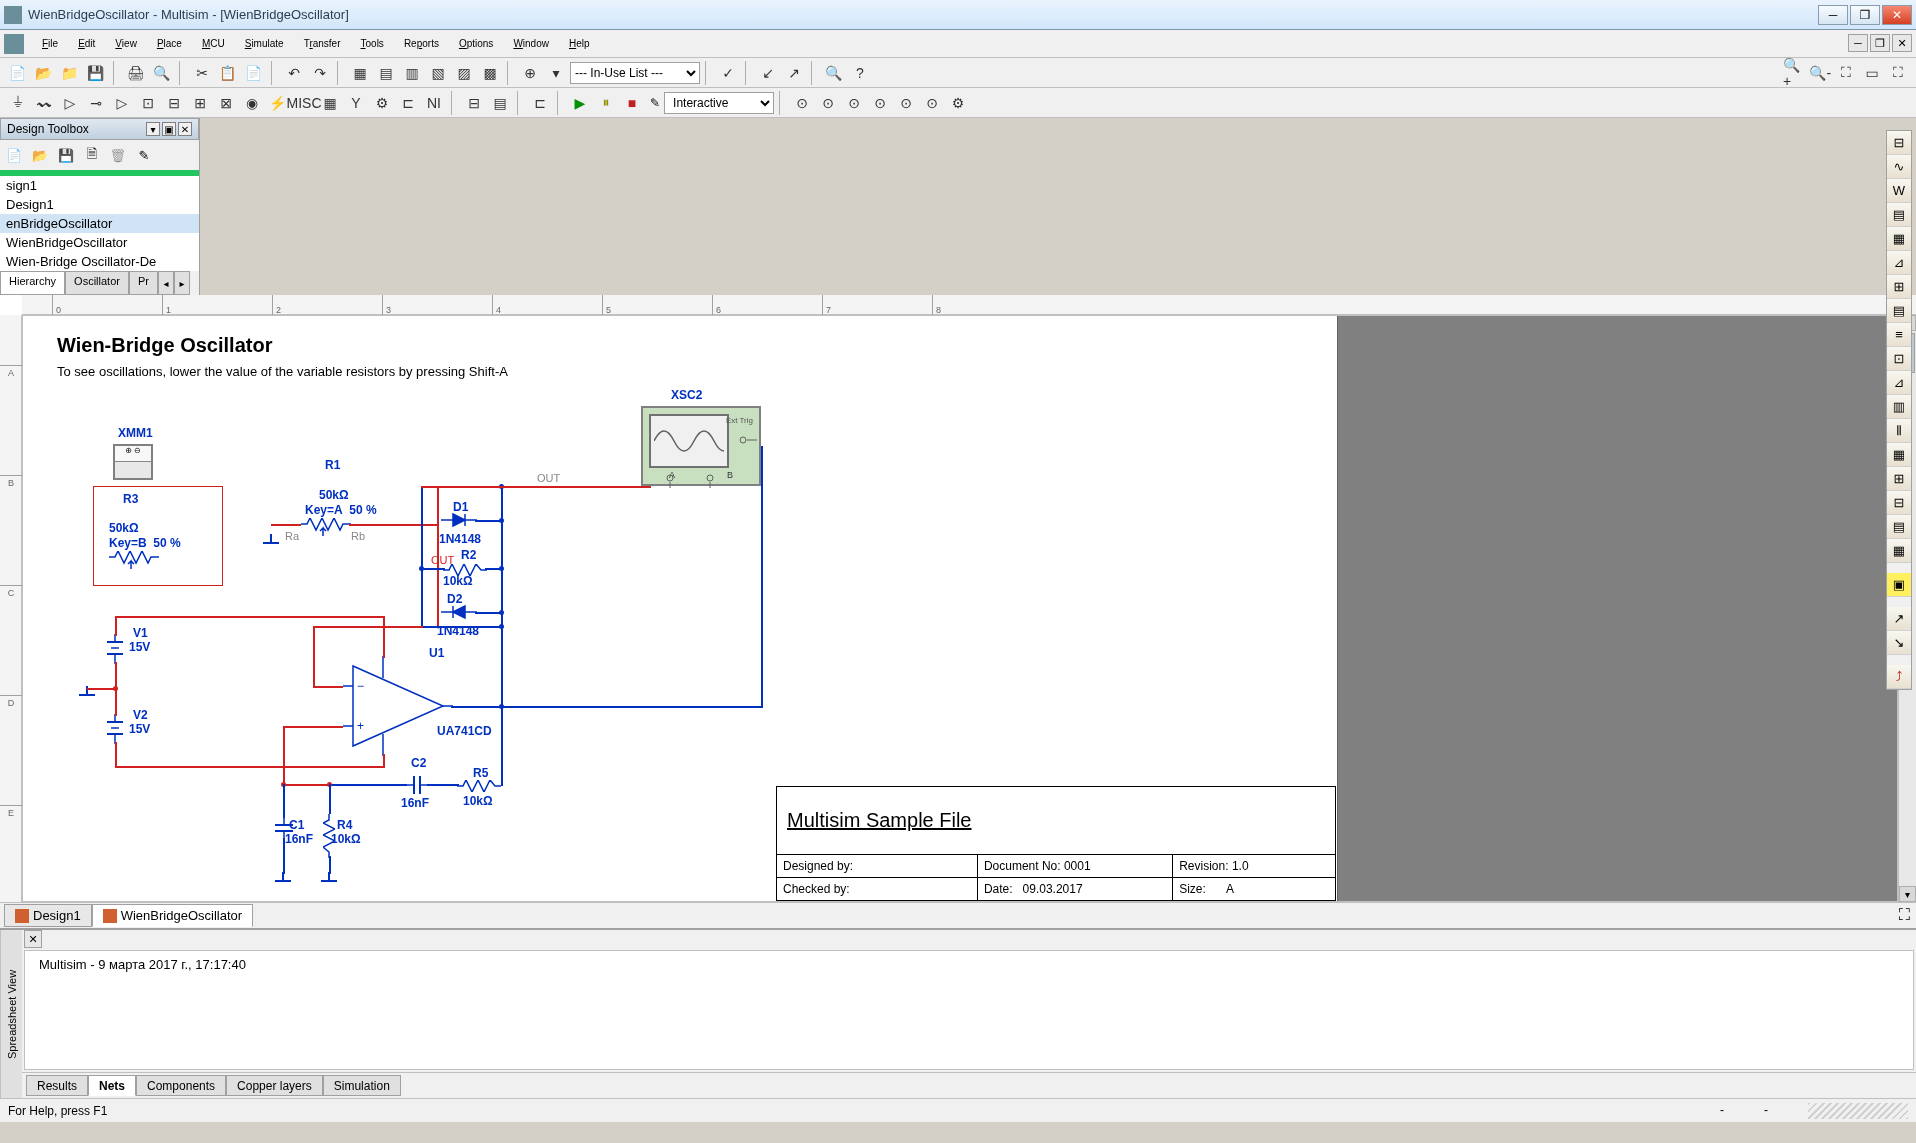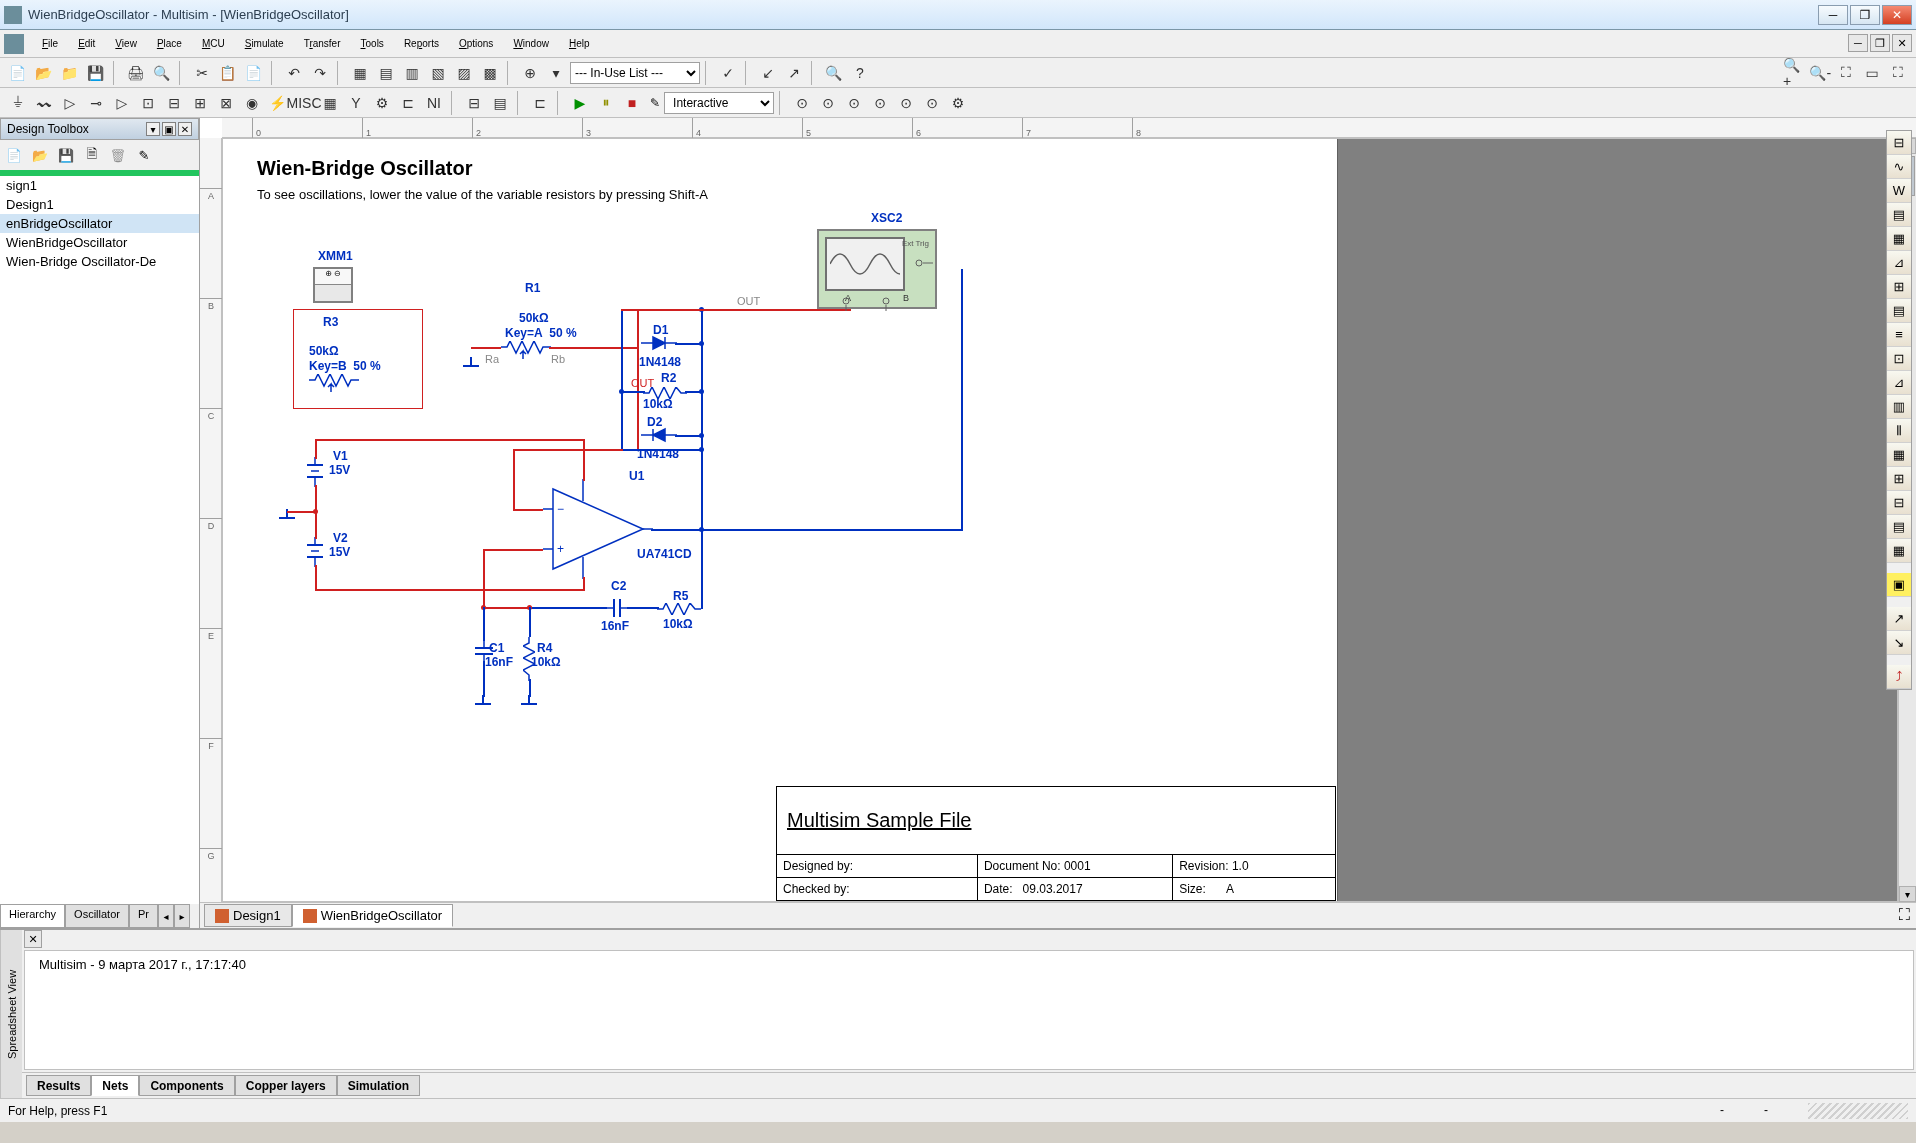--- a/index.html
+++ b/index.html
@@ -22,21 +22,21 @@
 .mdi-btn { width: 20px; height: 18px; border: 1px solid #a0a0a0; background: #e8e8e8; font-size: 11px; display: flex; align-items: center; justify-content: center; cursor: pointer; }
 
 
 .toolbar { height: 30px; background: #f0f0f0; display: flex; align-items: center; padding: 2px 6px; border-bottom: 1px solid #c0c0c0; gap: 2px; }
 .tbtn { width: 24px; height: 24px; border: 1px solid transparent; display: flex; align-items: center; justify-content: center; cursor: pointer; font-size: 14px; color: #333; }
 .tsep { width: 6px; height: 24px; border-left: 1px solid #b0b0b0; margin: 0 3px; }
 .tbselect { height: 22px; width: 130px; font-size: 12px; border: 1px solid #a0a0a0; background: #fff; }
 .tbselect2 { height: 22px; width: 110px; font-size: 12px; border: 1px solid #a0a0a0; background: #fff; padding-left: 4px; }
 
 
-.main { display: flex; height: 810px; }
+.main { display: flex; height: 810px; flex-direction: column; }
 
 
 .sidebar { width: 200px; background: #f0f0f0; border-right: 1px solid #a0a0a0; display: flex; flex-direction: column; }
 .sidebar-title { background: linear-gradient(180deg,#e0e8f0,#c0d0e0); border: 1px solid #a0a0a0; padding: 3px 6px; font-size: 12px; display: flex; justify-content: space-between; align-items: center; }
 .sidebar-title .controls { display: flex; gap: 2px; }
 .sidebar-title .cbtn { width: 14px; height: 14px; font-size: 10px; border: 1px solid #808080; background: #f0f0f0; display: flex; align-items: center; justify-content: center; cursor: pointer; }
 .sidebar-tools { height: 30px; display: flex; align-items: center; gap: 4px; padding: 3px; }
 .sidebar-tools .stbtn { width: 22px; height: 22px; display: flex; align-items: center; justify-content: center; font-size: 13px; cursor: pointer; }
 .sidebar-list { flex: 1; background: #fff; border-top: 6px solid #22c55e; font-size: 13px; }
 .sidebar-list .item { padding: 2px 6px; cursor: pointer; }
@@ -77,40 +77,40 @@
 .wire { position: absolute; background: #d02020; }
 .wireb { position: absolute; background: #0030c0; }
 .component { position: absolute; }
 .ground { width: 16px; height: 16px; }
 .ground::before { content: ""; position: absolute; top: 0; left: 7px; width: 2px; height: 8px; background: #0030c0; }
 .ground::after { content: ""; position: absolute; top: 8px; left: 0; width: 16px; height: 2px; background: #0030c0; box-shadow: 2px 4px 0 -1px #0030c0, 4px 8px 0 -3px #0030c0; }
 .dot { position: absolute; width: 5px; height: 5px; border-radius: 50%; background: #0030c0; }
 .dotr { position: absolute; width: 5px; height: 5px; border-radius: 50%; background: #d02020; }
 
 .opamp-tri { position: absolute; }
-.scope { position: absolute; width: 120px; height: 80px; background: #c8e0c0; border: 2px solid #808080; }
+.scope { position: absolute; width: 120px; height: 80px; background: #c8e0c0; border: 2px solid #808080; margin-left: 24px; }
 .scope .screen { position: absolute; top: 6px; left: 6px; width: 80px; height: 54px; background: #f0f0f0; border: 2px solid #707070; display: flex; align-items: center; justify-content: center; }
 .scope .channels { position: absolute; bottom: 4px; left: 0; width: 100%; font-size: 9px; display: flex; justify-content: space-around; color: #333; }
 .xmm { position: absolute; width: 40px; height: 36px; background: #e8e8e8; border: 2px solid #808080; }
 
 
 .doctabs { height: 26px; background: #f0f0f0; border-top: 1px solid #c0c0c0; display: flex; align-items: center; padding: 0 4px; position: relative; }
 .doctab { padding: 3px 10px; font-size: 13px; border: 1px solid #a0a0a0; background: #e8e8e8; cursor: pointer; display: flex; align-items: center; gap: 4px; }
 .doctab.active { background: #fff; border-bottom: 1px solid #fff; }
 .doctab .icon { width: 14px; height: 14px; background: #d06030; }
 .doctabs .right { position: absolute; right: 6px; top: 3px; }
 
 
 .spreadsheet { height: 170px; background: #f0f0f0; border-top: 2px solid #a0a0a0; display: flex; }
 .ss-side { width: 22px; background: #e0e0e0; border-right: 1px solid #c0c0c0; writing-mode: vertical-lr; transform: rotate(180deg); font-size: 11px; display: flex; align-items: center; justify-content: center; padding: 4px 0; }
 .ss-close { position: absolute; width: 18px; height: 18px; background: #e8e8e8; border: 1px solid #a0a0a0; font-size: 11px; display: flex; align-items: center; justify-content: center; cursor: pointer; }
 .ss-body { flex: 1; display: flex; flex-direction: column; }
 .ss-content { flex: 1; background: #fff; border: 1px solid #c0c0c0; margin: 2px; padding: 6px 14px; font-size: 13px; }
 .ss-tabs { height: 26px; display: flex; border-top: 1px solid #c0c0c0; padding: 2px 4px; gap: 0; }
-.ss-tab { font-size: 12px; padding: 3px 10px; border: 1px solid #a0a0a0; background: #e0e0e0; cursor: pointer; font-weight: bold; }
+.ss-tab { font-size: 12px; padding: 3px 10px; border: 1px solid #a0a0a0; background: #e0e0e0; cursor: pointer; }
 .ss-tab.active { background: #fff; border-bottom: 1px solid #fff; font-weight: bold; }
 
 
 .statusbar { height: 24px; background: #f0f0f0; border-top: 1px solid #c0c0c0; display: flex; align-items: center; padding: 0 8px; font-size: 12px; justify-content: space-between; }
 .statusbar .sbright { display: flex; gap: 40px; }
 .sb-grip { width: 100px; background: repeating-linear-gradient(-45deg,#d0d0d0,#d0d0d0 2px,transparent 2px,transparent 5px); height: 16px; }
 
 
 .rightbar { position: absolute; top: 130px; right: 4px; width: 26px; background: #f0f0f0; border: 1px solid #a0a0a0; }
 .rightbar .rbtn { width: 24px; height: 24px; border-bottom: 1px solid #d0d0d0; display: flex; align-items: center; justify-content: center; font-size: 13px; cursor: pointer; background: linear-gradient(180deg,#f8f8f0,#e8e0d0); }

